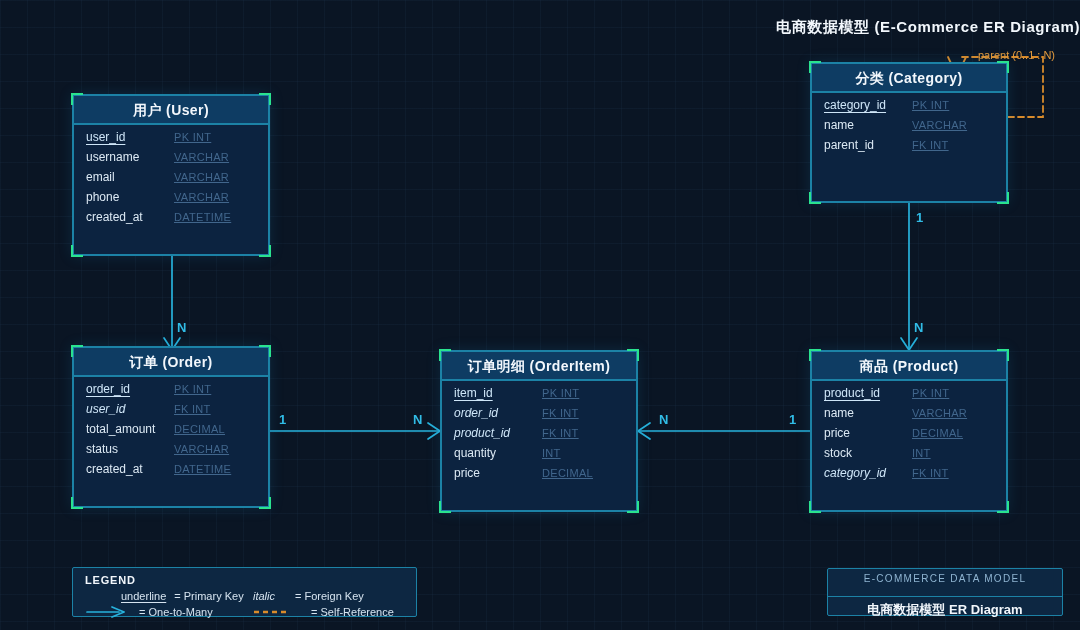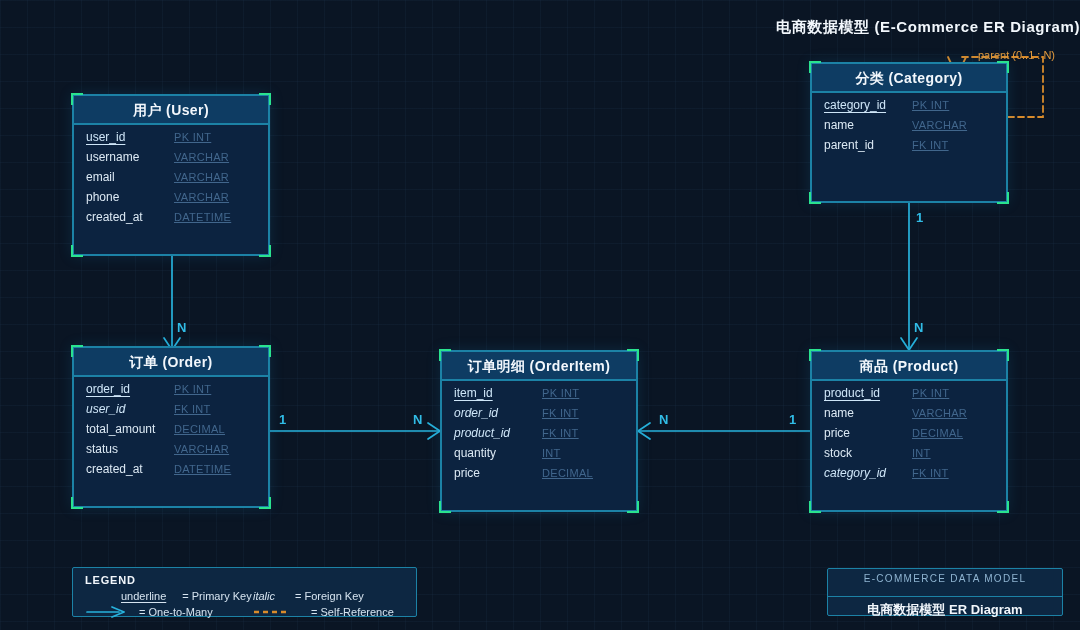--- a/index.html
+++ b/index.html
@@ -70,21 +70,21 @@
   }
   .legend{
     position:absolute;left:72px;top:567px;width:345px;height:50px;
     background:#0d2742;border:1.5px solid var(--border);border-radius:2px;
     padding:6px 12px 0 12px;
   }
   .legend-title{font-size:11px;font-weight:bold;color:var(--white);letter-spacing:0.8px;margin-bottom:2px;}
   .legend-row{display:flex;align-items:center;height:16px;font-size:11px;color:#d6e4f0;}
   .legend-col1{width:168px;display:flex;align-items:center;flex:none;}
   .legend-col2{display:flex;align-items:center;gap:12px;}
-  .lg-underline{text-decoration:underline;text-underline-offset:2px;margin-right:16px;padding-left:36px;}
+  .lg-underline{text-decoration:underline;text-underline-offset:2px;margin-right:8px;padding-left:36px;}
   .lg-italic{font-style:italic;margin-right:8px;}
   .lg-swatch{margin-right:8px;flex:none;}
   .footer-box{
     position:absolute;left:827px;top:568px;width:236px;height:48px;
     background:#0d2742;border:1.5px solid var(--border);border-radius:2px;
   }
   .footer-caption{
     height:28px;line-height:20px;text-align:center;
     font-size:10px;letter-spacing:1.3px;color:#8fb4d1;
     border-bottom:1px solid var(--border);

